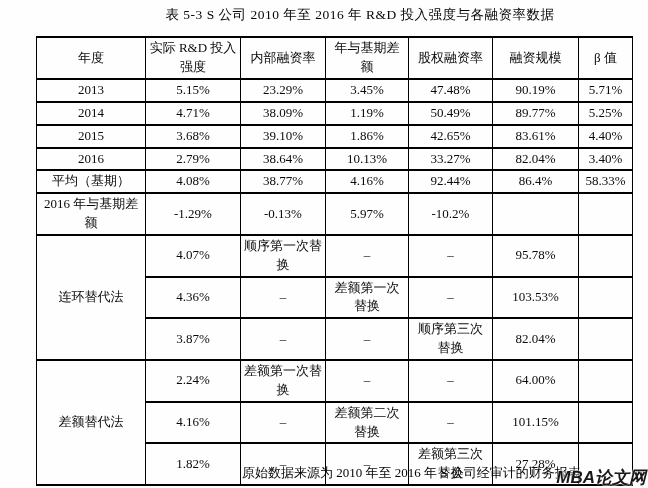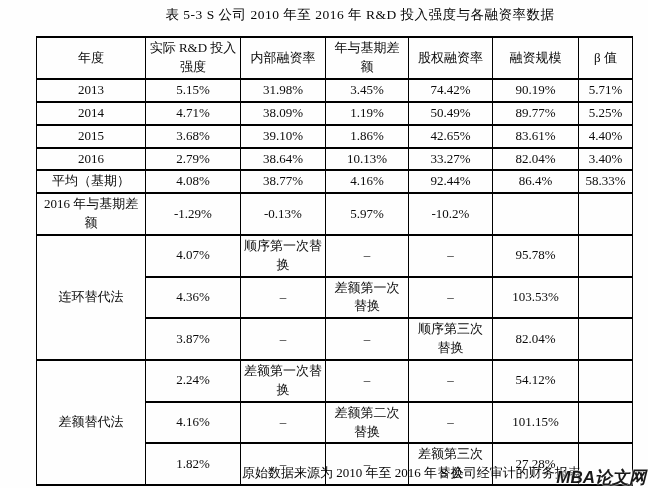--- a/index.html
+++ b/index.html
@@ -108,23 +108,23 @@
       <th>内部融资率</th>
       <th>年与基期差额</th>
       <th>股权融资率</th>
       <th>融资规模</th>
       <th>β 值</th>
     </tr>
 
     <tr class="r-year">
       <td>2013</td>
       <td>5.15%</td>
-      <td>31.98%</td>
+      <td>23.29%</td>
       <td>3.45%</td>
-      <td>74.42%</td>
+      <td>47.48%</td>
       <td>90.19%</td>
       <td>5.71%</td>
     </tr>
 
     <tr class="r-year">
       <td>2014</td>
       <td>4.71%</td>
       <td>38.09%</td>
       <td>1.19%</td>
       <td>50.49%</td>
@@ -197,21 +197,21 @@
       <td>82.04%</td>
       <td></td>
     </tr>
 
     <tr class="r-sub">
       <td rowspan="3">差额替代法</td>
       <td>2.24%</td>
       <td>差额第一次替换</td>
       <td>–</td>
       <td>–</td>
-      <td>54.12%</td>
+      <td>64.00%</td>
       <td></td>
     </tr>
     <tr class="r-sub">
       <td>4.16%</td>
       <td>–</td>
       <td>差额第二次替换</td>
       <td>–</td>
       <td>101.15%</td>
       <td></td>
     </tr>

